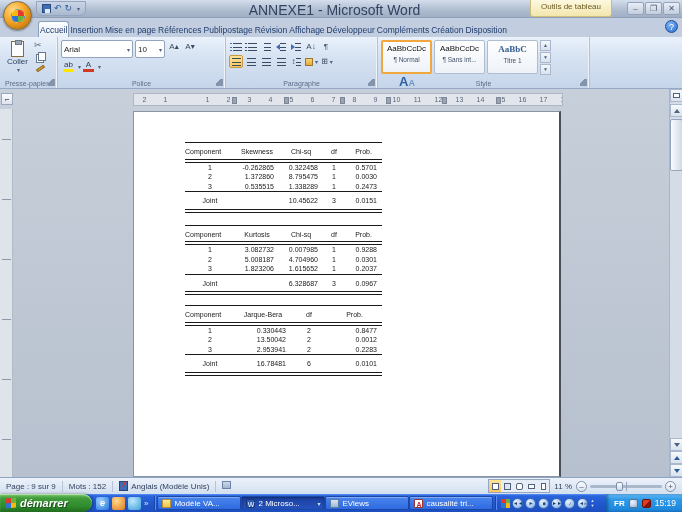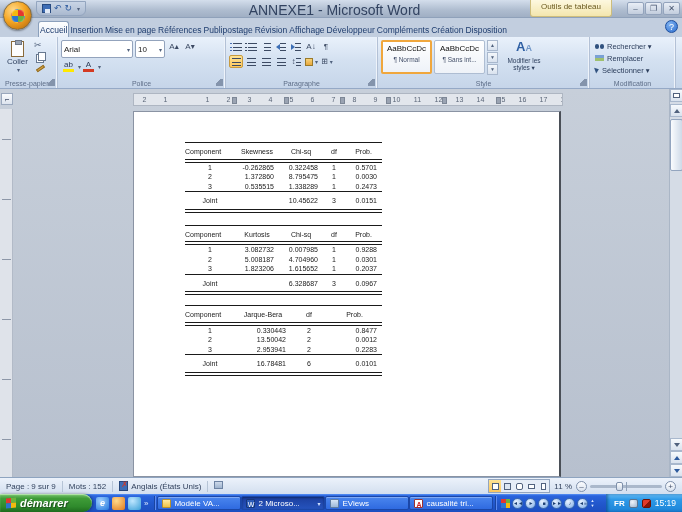--- a/index.html
+++ b/index.html
@@ -343,49 +343,38 @@
     <div class="grp" id="grp-style">
       <div id="style-cards">
           <div class="style-card selected">
             <div class="sprev">AaBbCcDc</div>
             <div class="sname">¶ Normal</div>
           </div>
           <div class="style-card">
             <div class="sprev">AaBbCcDc</div>
             <div class="sname">¶ Sans int...</div>
           </div>
+          <div class="style-card">
+            <div class="sprev title">AaBbC</div>
+            <div class="sname">Titre 1</div>
+          </div>
         </div>
       <div id="style-scroll">
         <div class="sc-btn">▲</div>
         <div class="sc-btn">▼</div>
         <div class="sc-btn">▼</div>
       </div>
       <div id="modify-styles">
         <div class="bigA">A<small>A</small></div>
         <div id="modify-label">Modifier les styles ▾</div>
       </div>
       <div class="grp-label">Style</div>
       <div class="launcher"></div>
     </div>
 
-    <div class="grp" id="grp-edit">
-      <div class="edit-item">
-        <span class="ic-binoc"></span>
-        <span>Rechercher ▾</span>
-      </div>
-      <div class="edit-item">
-        <span class="ic-replace"></span>
-        <span>Remplacer</span>
-      </div>
-      <div class="edit-item">
-        <span class="ic-select"></span>
-        <span>Sélectionner ▾</span>
-      </div>
-      <div class="grp-label">Modification</div>
-    </div>
   </div>
 
   <div id="docarea">
     <div id="tab-selector">⌐</div>
     <div id="hruler">
         <span class="rnum">2</span>
         <span class="rnum">1</span>
         <span class="rnum"></span>
         <span class="rnum">1</span>
         <span class="rnum">2</span>
@@ -568,21 +557,21 @@
     </div>
   </div>
 
   <div id="statusbar">
     <span class="st-item">Page : 9 sur 9</span>
     <span class="st-sep"></span>
     <span class="st-item">Mots : 152</span>
     <span class="st-sep"></span>
     <span class="st-item" style="display:flex;align-items:center;">
       <span class="ic-book"></span>
-      <span>Anglais (États Unis)</span>
+      <span>Anglais (Modèle Unis)</span>
     </span>
     <span class="st-sep"></span>
     <span class="st-item"><span style="display:inline-block;width:9px;height:8px;background:linear-gradient(#cdd9ea,#9fb4cf);border:1px solid #6d83a3;"></span></span>
     <div id="st-right">
       <div class="viewbtns">
         <span class="vb active">
             <span class="sq"></span>
           </span>
         <span class="vb">
             <span class="sq" style="background:#dce6f2;"></span>

